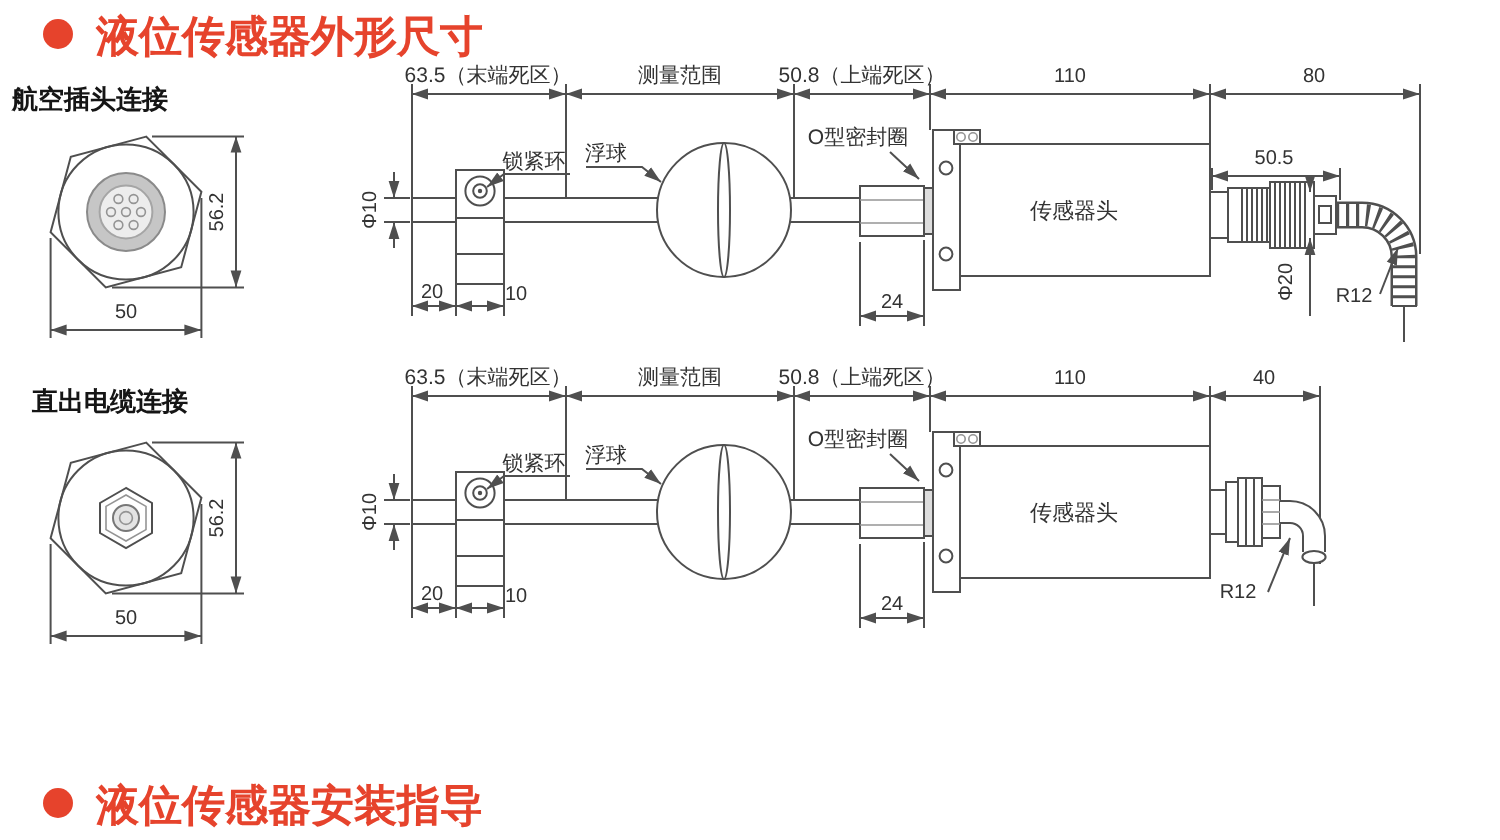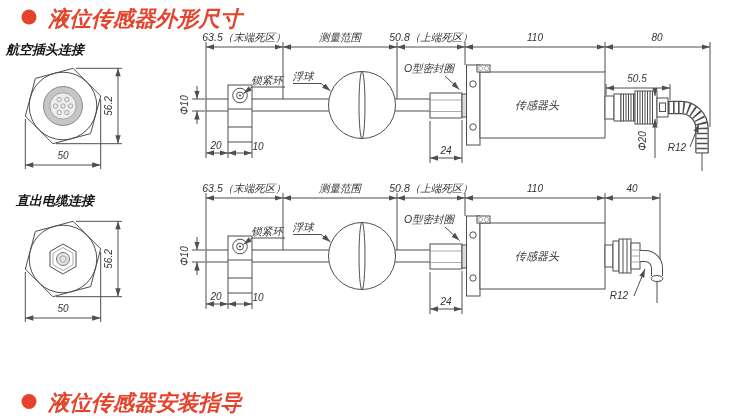--- a/index.html
+++ b/index.html
@@ -1,16 +1,16 @@
 <!DOCTYPE html>
 <html><head>
 <meta charset="utf-8">
 <style>
   html,body{margin:0;padding:0;background:#fff;}
-  #page{position:relative;width:750px;height:416px;background:#fff;overflow:hidden;font-style:italic;}
+  #page{position:relative;width:750px;height:416px;background:#fff;overflow:hidden;}
   svg{display:block;}
   text{font-family:"Liberation Sans","DejaVu Sans",sans-serif;fill:#333;}
   .td{font-size:10px;text-anchor:middle;}
   .tdc{font-size:10.5px;text-anchor:middle;}
   .tl{font-size:10.5px;text-anchor:middle;}
   .th{font-size:11px;text-anchor:middle;}
   .tc{font-size:13px;font-weight:bold;fill:#151515;}
   .tt{font-size:21.5px;font-weight:bold;fill:#e6432c;}
   .s{fill:none;stroke:#4f4f4f;stroke-width:1;}
   .sw{fill:#fff;stroke:#4f4f4f;stroke-width:1;}

